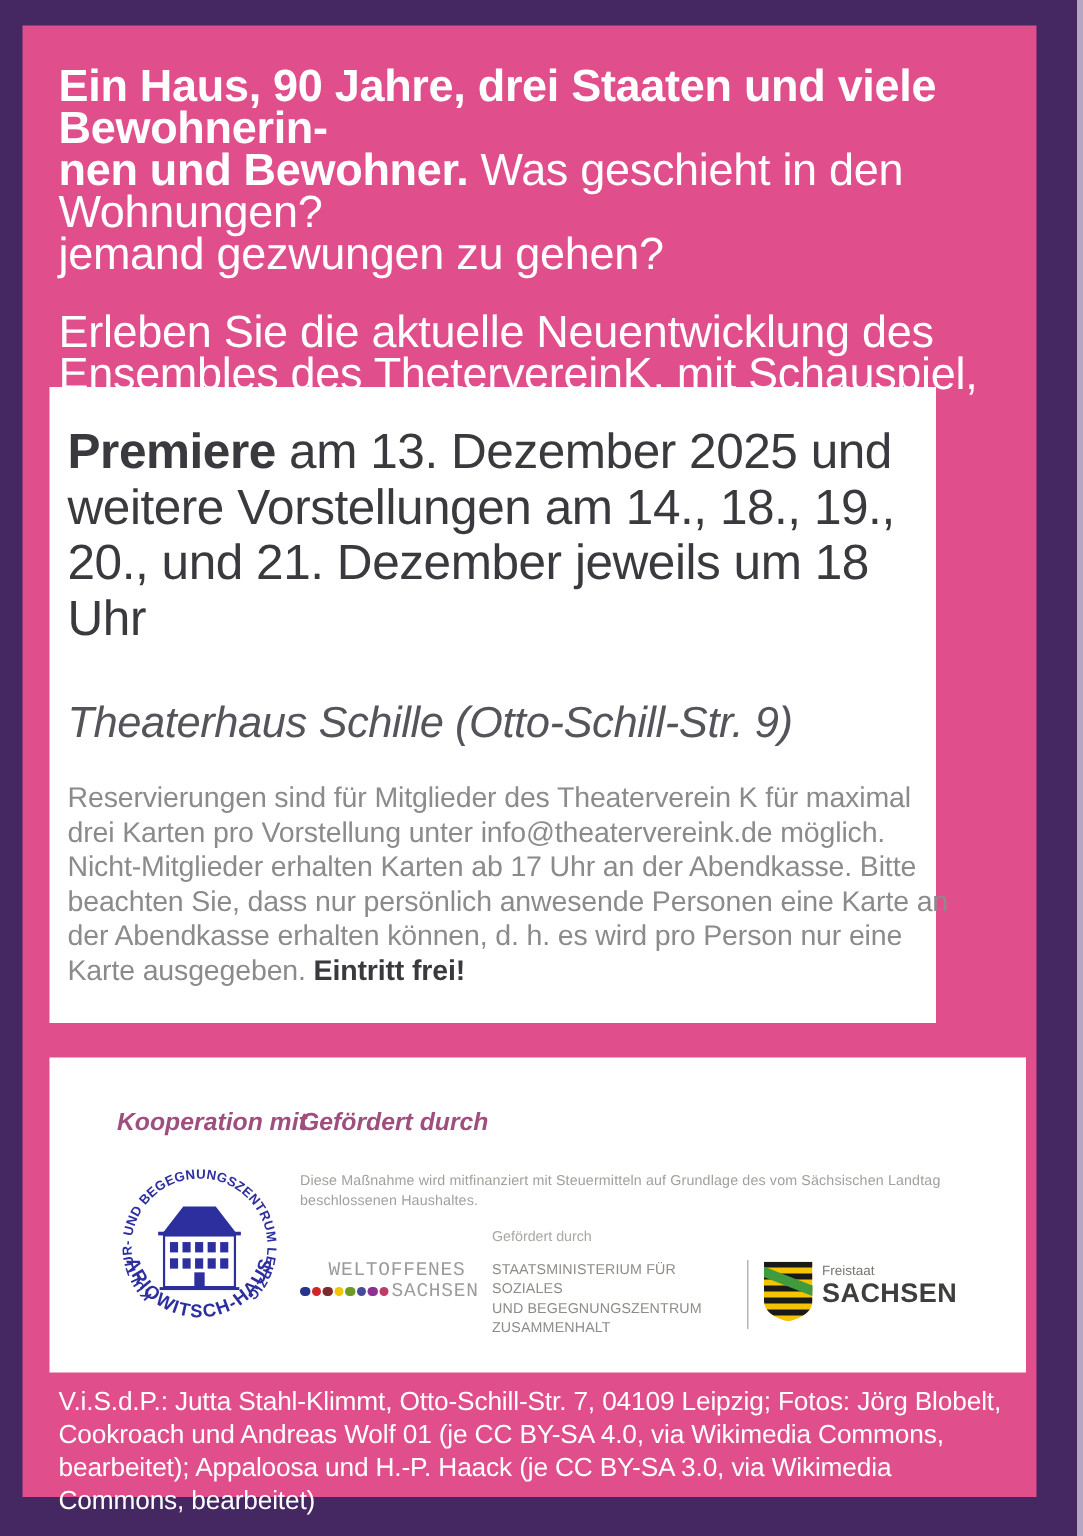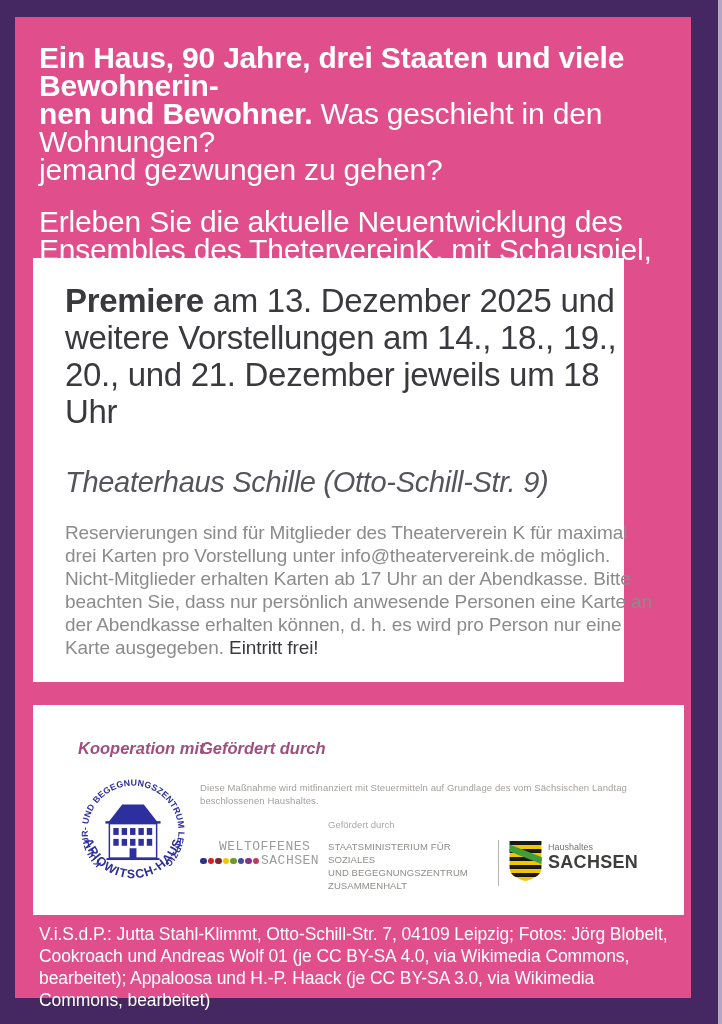--- a/index.html
+++ b/index.html
@@ -11,26 +11,26 @@
 
   .pink-panel { position: absolute; left: 15px; top: 17px; width: 676px; height: 981px; background: var(--pink, #e04f8c); }
 
   
   .intro { position: absolute; left: 24px; top: 27px; width: 632px; color: #ffffff; font-size: 30px; line-height: 28px; letter-spacing: -0.2px; }
   .intro b { font-weight: bold; }
   .para2 { margin-top: 24px; }
 
   
   .card { position: absolute; background: #ffffff; }
-  .card1 { left: 18px; top: 241px; width: 591px; height: 424px; padding: 24px 30px 0 32px; }
+  .card1 { left: 18px; top: 241px; width: 591px; height: 424px; padding: 24px 30px 0 12px; }
   .premiere-title { font-size: 33px; line-height: 37px; color: #3a3a3e; width: 585px; letter-spacing: -0.3px; }
   .premiere-title b { font-weight: bold; }
   .venue { margin-top: 36px; font-style: italic; font-size: 29px; color: #54545a; letter-spacing: -0.3px; }
   .info { margin-top: 22px; font-size: 19px; line-height: 23px; color: #8b8b8d; width: 590px; letter-spacing: -0.1px; }
-  .info b { color: #3a3a3e; font-weight: normal; }
+  .info b { color: #3a3a3e; font-weight: bold; }
 
   .card2 { left: 18px; top: 688px; width: 651px; height: 210px; }
   .coop-label { position: absolute; left: 45px; top: 34px; font-size: 16.5px; font-weight: bold; font-style: italic; color: var(--mauve, #9e4f7e); }
   .funded-label { position: absolute; left: 167px; top: 34px; font-size: 16.5px; font-weight: bold; font-style: italic; color: var(--mauve, #9e4f7e); }
 
   .ario { position: absolute; left: 36px; top: 62px; }
   .blue-fill { fill: var(--blue, #2d2f9e); }
   .blue-stroke { stroke: var(--blue, #2d2f9e); }
 
   .funding-col { position: absolute; left: 167px; top: 77px; width: 475px; }
@@ -159,21 +159,21 @@
                 <rect x="0" y="7.4" width="30" height="3.7" fill="#191919"></rect>
                 <rect x="0" y="14.8" width="30" height="3.7" fill="#191919"></rect>
                 <rect x="0" y="22.2" width="30" height="3.7" fill="#191919"></rect>
                 <rect x="0" y="29.6" width="30" height="3.7" fill="#191919"></rect>
                 <polygon points="-3,2 33,16 33,22.5 -3,8.5" fill="#3f9b3d"></polygon>
               </g>
             </svg>
           </div>
 
           <div class="freistaat-block">
-            <div class="freistaat">Haushaltes</div>
+            <div class="freistaat">Freistaat</div>
             <div class="sachsen">SACHSEN</div>
           </div>
         </div>
       </div>
     </div>
 
     <div class="visdp">V.i.S.d.P.: Jutta Stahl-Klimmt, Otto-Schill-Str. 7, 04109 Leipzig; Fotos: Jörg Blobelt, Cookroach und Andreas Wolf 01 (je CC BY-SA 4.0, via Wikimedia Commons, bearbeitet); Appaloosa und H.-P. Haack (je CC BY-SA 3.0, via Wikimedia Commons, bearbeitet)</div>
   </div>
 </div>
 

